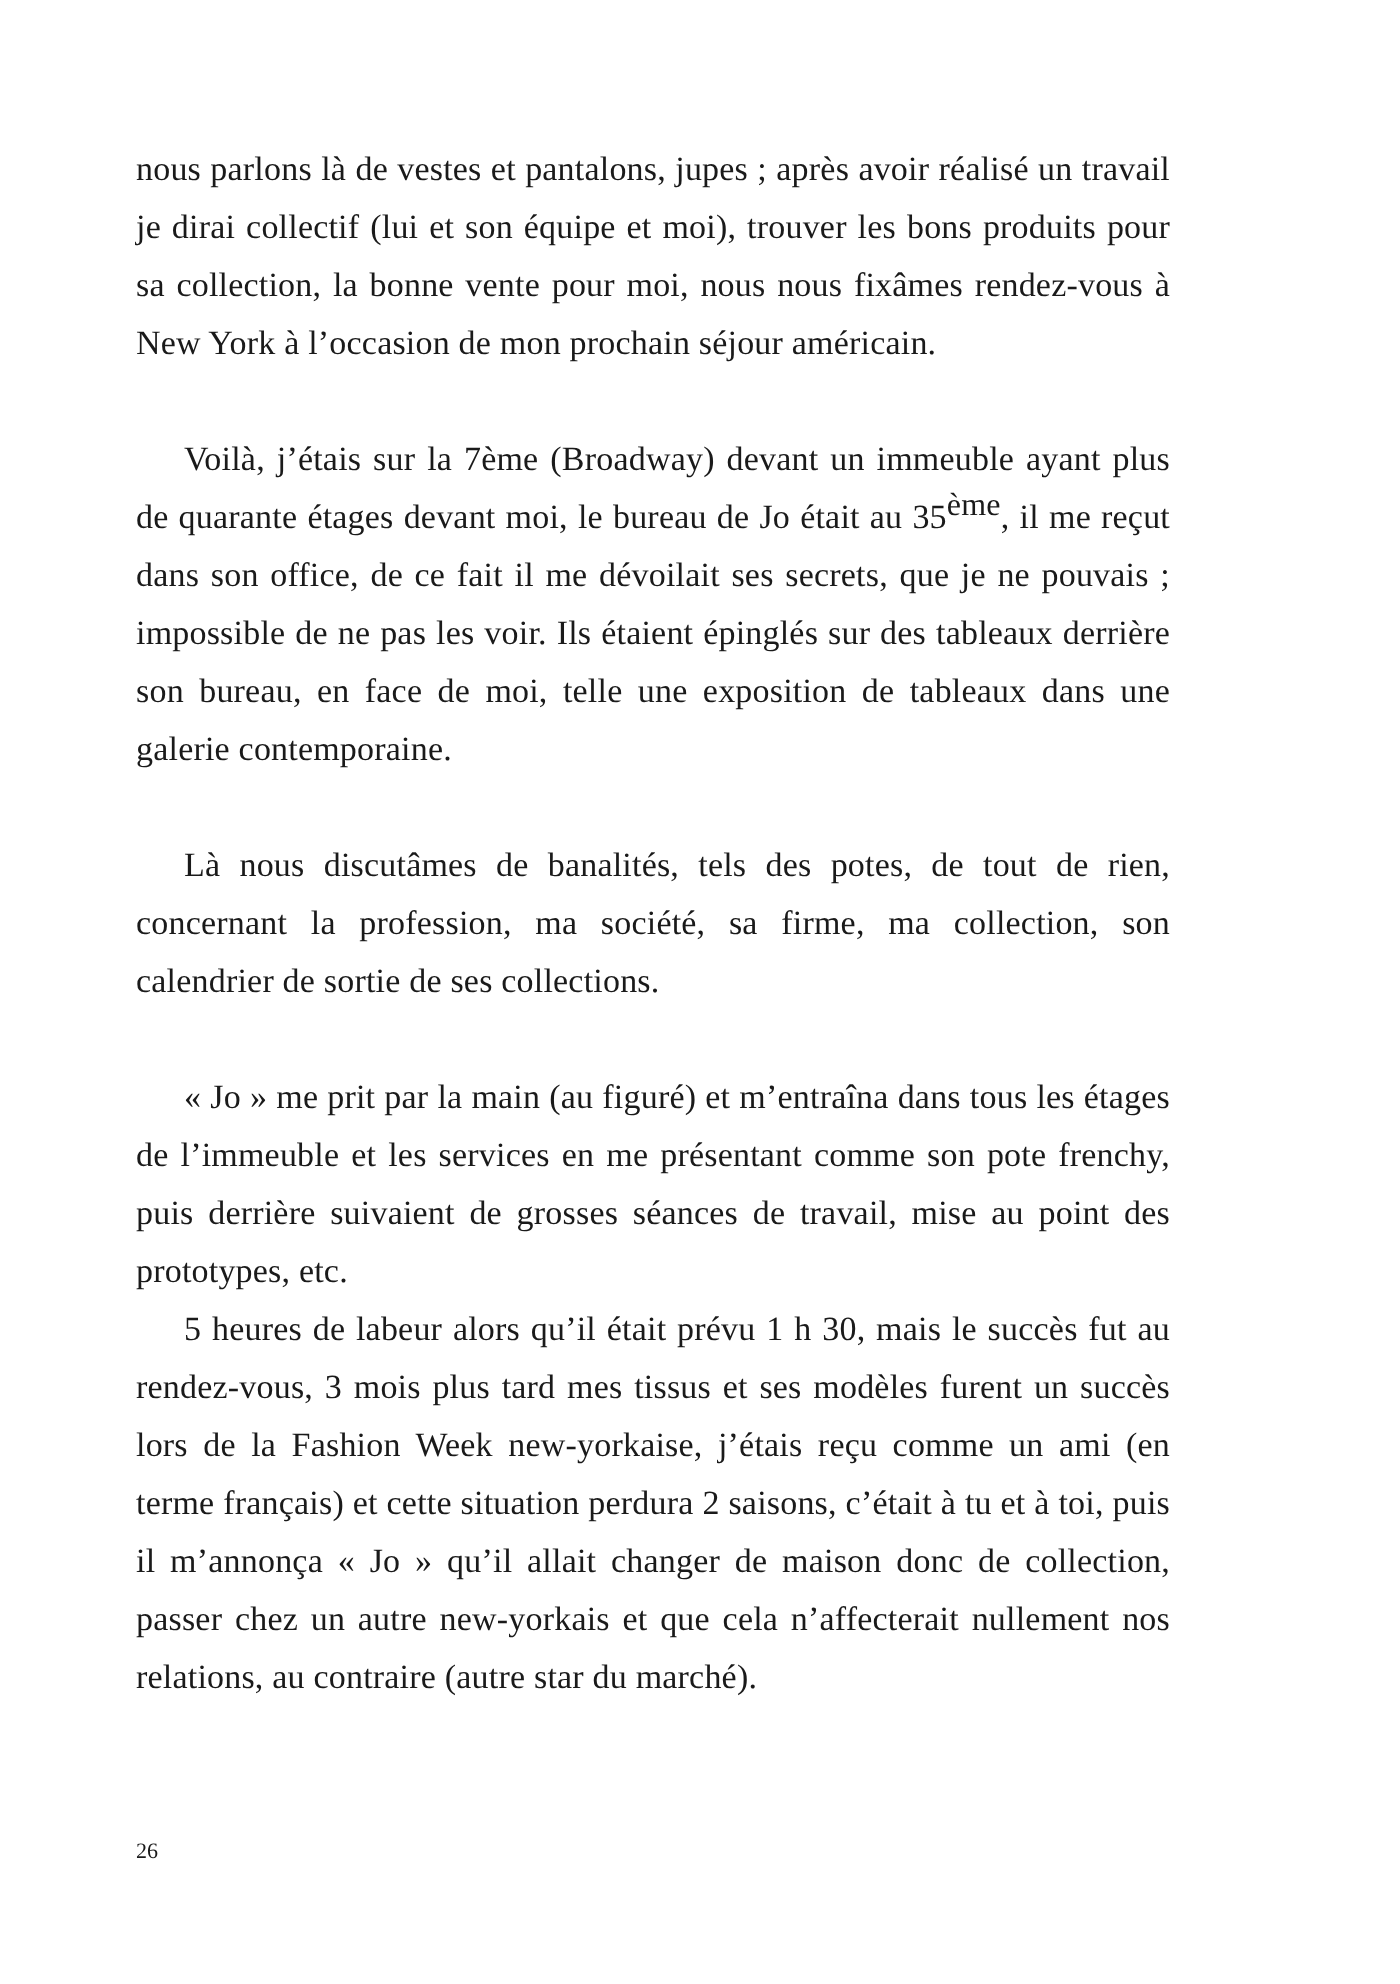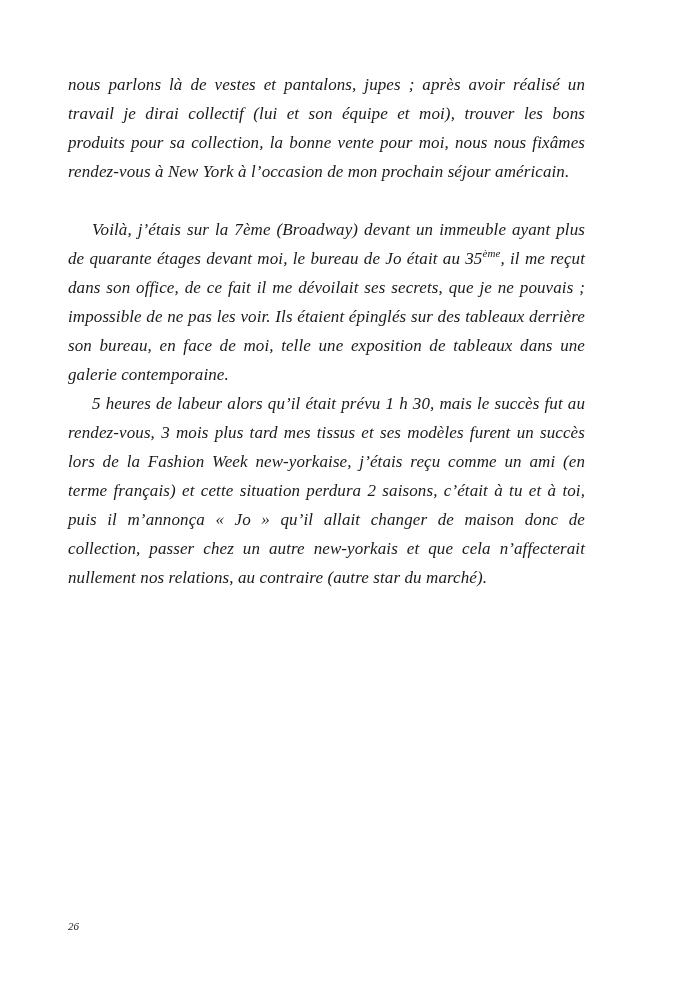--- a/index.html
+++ b/index.html
@@ -14,51 +14,52 @@
     color: #1a1a1a;
   }
   .book-page {
     position: relative;
     width: 700px;
     height: 992px;
     box-sizing: border-box;
     background: #ffffff;
     padding: 70px 115px 0 68px;
     overflow: hidden;
-    font-style: italic;
   }
   .text-block p.para {
     margin: 0;
     font-size: 17px;
     line-height: 29px;
     text-align: justify;
     letter-spacing: 0.1px;
   }
   .text-block p.para.indent {
     text-indent: 24px;
   }
   .text-block p.para.space-before {
     margin-top: 29px;
   }
   .text-block sup {
-    font-size: 11px;
+    font-size: 16px;
     line-height: 0;
     vertical-align: super;
   }
   .page-number {
     position: absolute;
     left: 68px;
     bottom: 56px;
     font-size: 11px;
     line-height: 20px;
   }
 </style>
 </head>
 <body>
 
 <div class="book-page">
   <div class="text-block">
       <p class="para">nous parlons là de vestes et pantalons, jupes ; après avoir réalisé un travail je dirai collectif (lui et son équipe et moi), trouver les bons produits pour sa collection, la bonne vente pour moi, nous nous fixâmes rendez-vous à New York à l’occasion de mon prochain séjour américain.</p>
       <p class="para indent space-before">Voilà, j’étais sur la 7ème (Broadway) devant un immeuble ayant plus de quarante étages devant moi, le bureau de Jo était au 35<sup>ème</sup>, il me reçut dans son office, de ce fait il me dévoilait ses secrets, que je ne pouvais ; impossible de ne pas les voir. Ils étaient épinglés sur des tableaux derrière son bureau, en face de moi, telle une exposition de tableaux dans une galerie contemporaine.</p>
+      <p class="para indent space-before">Là nous discutâmes de banalités, tels des potes, de tout de rien, concernant la profession, ma société, sa firme, ma collection, son calendrier de sortie de ses collections.</p>
+      <p class="para indent space-before">« Jo » me prit par la main (au figuré) et m’entraîna dans tous les étages de l’immeuble et les services en me présentant comme son pote frenchy, puis derrière suivaient de grosses séances de travail, mise au point des prototypes, etc.</p>
       <p class="para indent">5 heures de labeur alors qu’il était prévu 1 h 30, mais le succès fut au rendez-vous, 3 mois plus tard mes tissus et ses modèles furent un succès lors de la Fashion Week new-yorkaise, j’étais reçu comme un ami (en terme français) et cette situation perdura 2 saisons, c’était à tu et à toi, puis il m’annonça « Jo » qu’il allait changer de maison donc de collection, passer chez un autre new-yorkais et que cela n’affecterait nullement nos relations, au contraire (autre star du marché).</p>
     </div>
   <div class="page-number">26</div>
 </div>
 
 </body></html>

